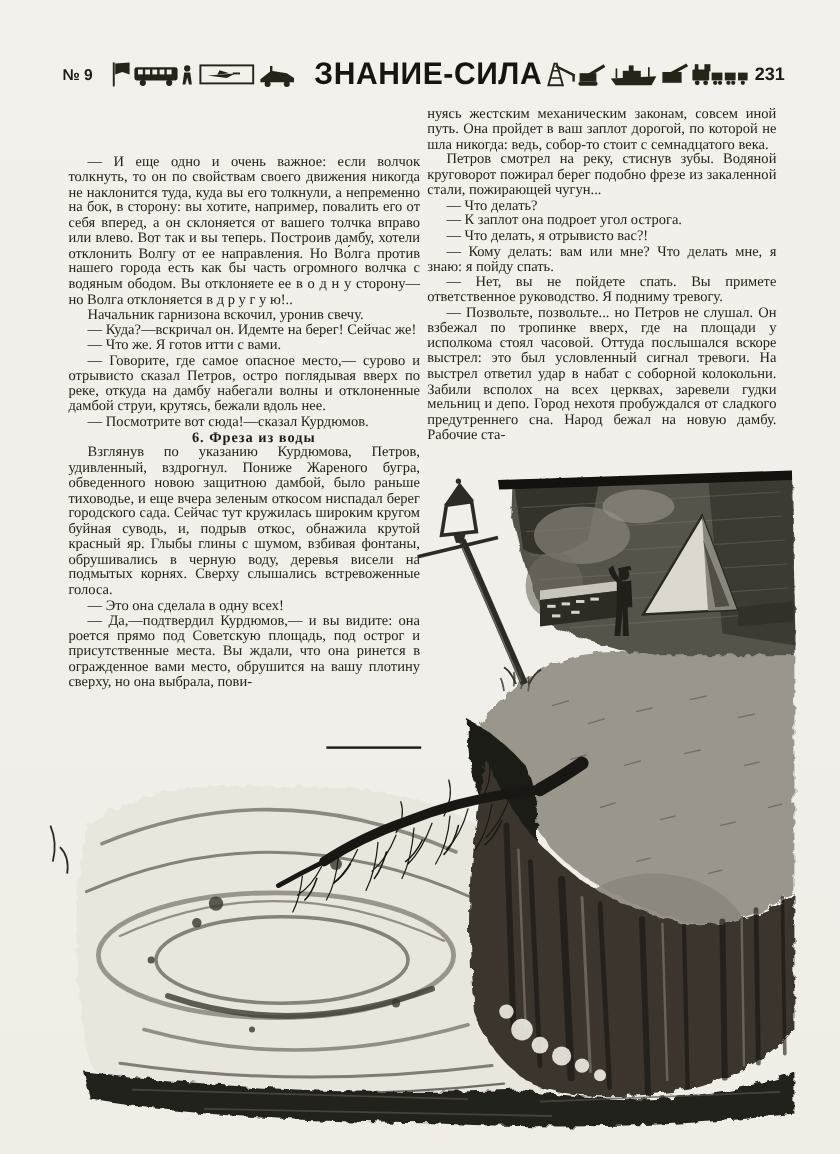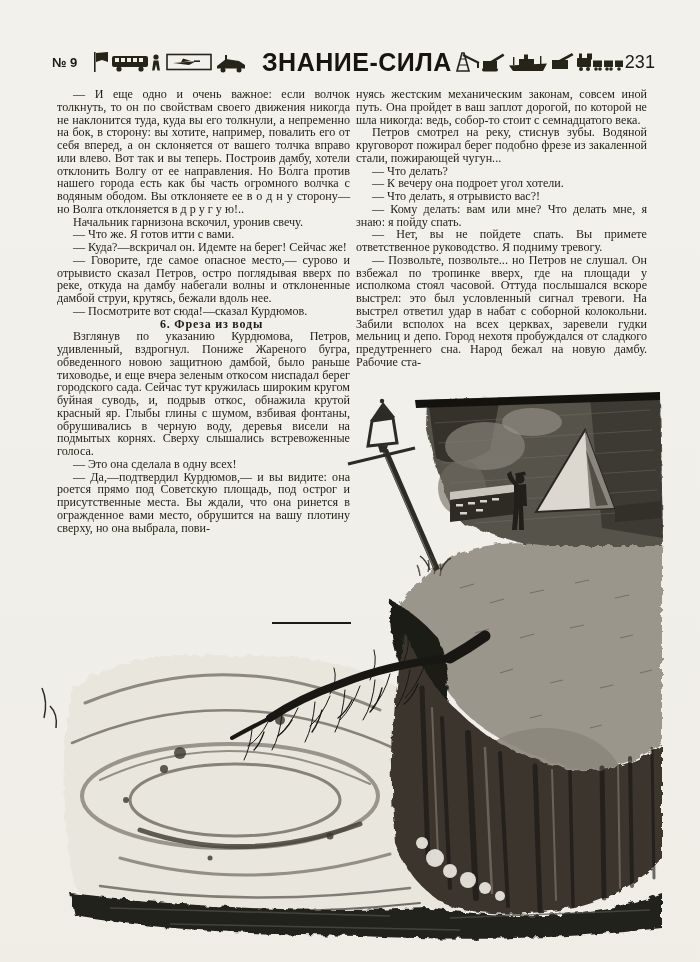--- a/index.html
+++ b/index.html
@@ -8,26 +8,26 @@
     background:#f2f0ea;
     background-image:linear-gradient(180deg,#f3f1eb 0%,#f1efe9 55%,#efede6 100%);
     overflow:hidden;
     font-family:"Liberation Serif",serif;color:#262219;
   }
   
   .hdr{position:absolute;left:52px;right:42px;top:46px;height:32px;display:flex;align-items:center;}
   .issue{font-family:"Liberation Sans",sans-serif;font-weight:bold;font-size:13px;width:42px;color:#1e1b16;}
   .masthead{font-family:"Liberation Sans",sans-serif;font-weight:800;font-size:25px;
     letter-spacing:.5px;color:#181510;white-space:nowrap;transform:scaleY(1.04);margin:0 1px;}
-  .pnum{font-family:"Liberation Sans",sans-serif;font-weight:normal;font-size:18px;width:34px;text-align:left;color:#1e1b16;}
+  .pnum{font-family:"Liberation Sans",sans-serif;font-weight:bold;font-size:15px;width:34px;text-align:center;color:#1e1b16;}
   .vig{flex:1 1 auto;display:flex;justify-content:center;}
   
   .col{position:absolute;top:88px;width:293px;text-align:justify;
     font-size:12.1px;line-height:12.75px;color:#272318;}
-  .col-left{left:57px;}
+  .col-left{left:57px;margin-top:40px;}
   .col-right{left:356px;width:291px;}
   .col p{margin:0;text-indent:16px;}
   .col p.noind{text-indent:0;}
   .section-heading{text-align:center;font-weight:bold;font-size:12px;letter-spacing:.8px;
     margin:10px 0 8px;text-indent:0;color:#1f1c15;}
   .rule{position:absolute;left:272px;top:622px;width:79px;height:2px;background:#1d1a15;}
   .illus{position:absolute;left:30px;top:388px;width:645px;height:558px;}
 </style>
 </head>
 <body>
@@ -115,35 +115,35 @@
         </g>
       </svg>
     </div>
 
     <div class="pnum">231</div>
   </div>
 
   <div class="col col-left">
     <p>— И еще одно и очень важное: если волчок толкнуть, то он по свойствам своего движения никогда не наклонится туда, куда вы его толкнули, а непременно на бок, в сторону: вы хотите, например, повалить его от себя вперед, а он склоняется от вашего толчка вправо или влево. Вот так и вы теперь. Построив дамбу, хотели отклонить Волгу от ее направления. Но Во́лга против нашего города есть как бы часть огромного волчка с водяным ободом. Вы отклоняете ее в о д н у сторону—но Волга отклоняется в д р у г у ю!..</p>
     <p>Начальник гарнизона вскочил, уронив свечу.</p>
+    <p>— Куда?—вскричал он. Идемте на берег! Сейчас же!</p>
     <p>— Что же. Я готов итти с вами.</p>
-    <p>— Куда?—вскричал он. Идемте на берег! Сейчас же!</p>
     <p>— Говорите, где самое опасное место,— сурово и отрывисто сказал Петров, остро поглядывая вверх по реке, откуда на дамбу набегали волны и отклоненные дамбой струи, крутясь, бежали вдоль нее.</p>
     <p>— Посмотрите вот сюда!—сказал Курдюмов.</p>
     <p class="section-heading">6. Фреза из воды</p>
     <p>Взглянув по указанию Курдюмова, Петров, удивленный, вздрогнул. Пониже Жареного бугра, обведенного новою защитною дамбой, было раньше тиховодье, и еще вчера зеленым откосом ниспадал берег городского сада. Сейчас тут кружилась широким кругом буйная суводь, и, подрыв откос, обнажила крутой красный яр. Глыбы глины с шумом, взбивая фонтаны, обрушивались в черную воду, деревья висели на подмытых корнях. Сверху слышались встревоженные голоса.</p>
     <p>— Это она сделала в одну всех!</p>
     <p>— Да,—подтвердил Курдюмов,— и вы видите: она роется прямо под Советскую площадь, под острог и присутственные места. Вы ждали, что она ринется в огражденное вами место, обрушится на вашу плотину сверху, но она выбрала, пови-</p>
   </div>
 
   <div class="col col-right">
     <p class="noind">нуясь жестским механическим законам, совсем иной путь. Она пройдет в ваш заплот дорогой, по которой не шла никогда: ведь, собор-то стоит с семнадцатого века.</p>
     <p>Петров смотрел на реку, стиснув зубы. Водяной круговорот пожирал берег подобно фрезе из закаленной стали, пожирающей чугун...</p>
     <p>— Что делать?</p>
-    <p>— К вечеру она подроет угол хотели.</p>
+    <p>— К заплот она подроет угол острога.</p>
     <p>— Что делать, я отрывисто вас?!</p>
     <p>— Кому делать: вам или мне? Что делать мне, я знаю: я пойду спать.</p>
     <p>— Нет, вы не пойдете спать. Вы примете ответственное руководство. Я подниму тревогу.</p>
     <p>— Позвольте, позвольте... но Петров не слушал. Он взбежал по тропинке вверх, где на площади у исполкома стоял часовой. Оттуда послышался вскоре выстрел: это был условленный сигнал тревоги. На выстрел ответил удар в набат с соборной колокольни. Забили всполох на всех церквах, заревели гудки мельниц и депо. Город нехотя пробуждался от сладкого предутреннего сна. Народ бежал на новую дамбу. Рабочие ста-</p>
   </div>
 
   <div class="rule"></div>
 
   <div class="illus">
     <svg width="645" height="558" viewBox="0 0 645 558">

